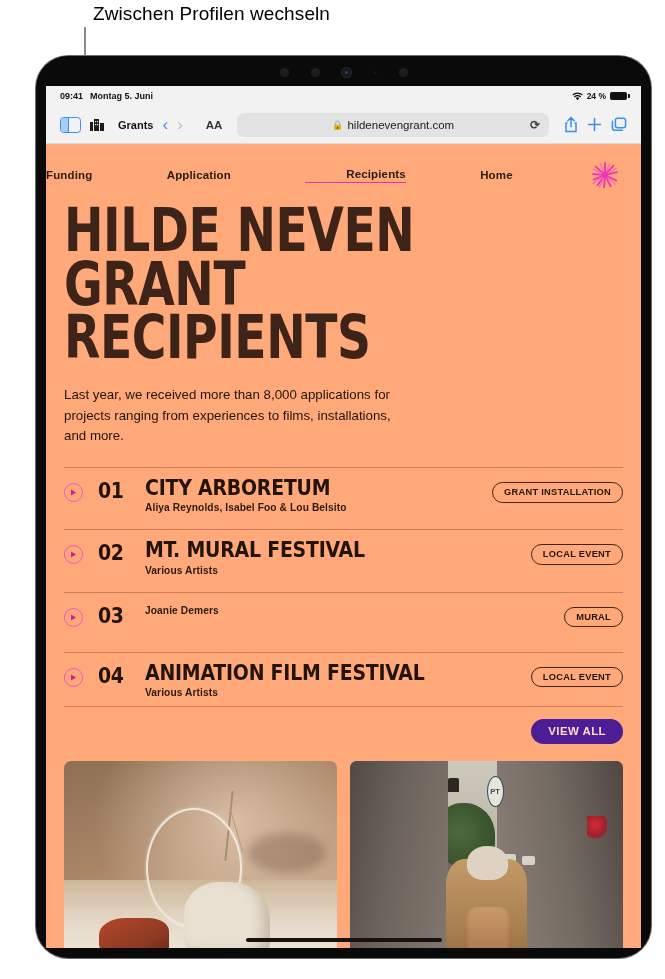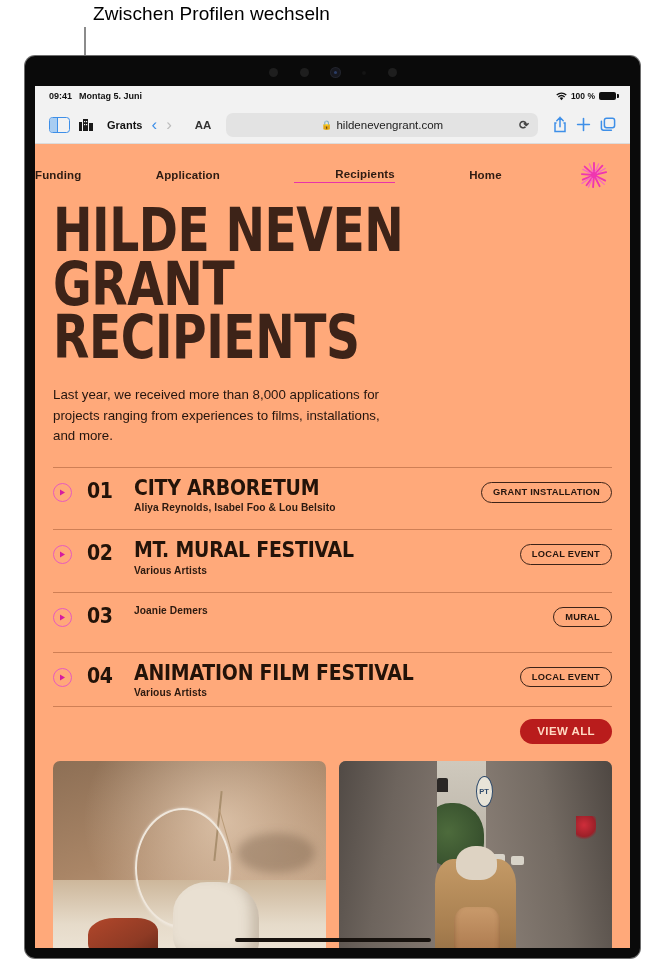--- a/index.html
+++ b/index.html
@@ -17,24 +17,24 @@
     font-size:19px; color:#000; letter-spacing:.1px;
     white-space:nowrap;
   }
   .callout-line{
     position:absolute; left:84px; top:27px;
     width:2px; height:95px; background:#8b8b8b;
   }
 
   
   .device{
-    position:absolute; left:25px; top:56px;
+    position:absolute; left:36px; top:56px;
     width:615px; height:902px;
     background:#0a0a0a;
-    border-radius:10px;
+    border-radius:32px;
     box-shadow:0 0 0 1px #6e6e6e;
     overflow:hidden;
   }
   .bezel-dots{
     position:absolute; top:12px; left:0; width:100%;
     display:flex; justify-content:center; align-items:center; gap:22px;
   }
   .bd{ width:9px; height:9px; border-radius:50%; background:#1e1e1e; }
   .bd.s{ width:4px; height:4px; background:#141414; }
   .bd.cam{ background:#17181f; box-shadow:0 0 0 1px #23252e; position:relative; }
@@ -169,21 +169,21 @@
   }
   .tag{
     flex:none; margin-top:5px; align-self:flex-start;
     border:1.4px solid #3d2318; border-radius:999px;
     padding:4px 11px 4.5px 11px;
     font-size:9.3px; font-weight:bold; color:#24150e; letter-spacing:.25px;
     white-space:nowrap;
   }
   .viewall-wrap{ display:flex; justify-content:flex-end; margin:12px 18px 0 0; }
   .viewall{
-    background:#b91c1c; color:#ffd9c2; border-radius:999px;
+    background:#4c1d95; color:#ffd9c2; border-radius:999px;
     padding:6px 17px 7px 17px;
     font-size:11.5px; font-weight:bold; letter-spacing:.4px;text-align:right;
   }
 
   
   .photos{
     display:flex; gap:13px; margin:17px 18px 0 18px;
   }
   .photo{
     flex:1; height:212px; border-radius:7px; overflow:hidden; position:relative;
@@ -324,21 +324,21 @@
           <span>Montag 5. Juni</span>
         </div>
         <div class="sb-right">
           <span class="wifi-ic">
             <svg width="11" height="9" viewBox="0 0 11 9">
               <path d="M5.5 8.2 3.6 6.1a2.9 2.9 0 0 1 3.8 0z" fill="#111"></path>
               <path d="M1.9 4.4a5.4 5.4 0 0 1 7.2 0l-.9 1a4.1 4.1 0 0 0-5.4 0z" fill="#111"></path>
               <path d="M.3 2.5a7.7 7.7 0 0 1 10.4 0l-.9 1a6.4 6.4 0 0 0-8.6 0z" fill="#111"></path>
             </svg>
           </span>
-          <span>100 %</span>
+          <span>24 %</span>
           <span class="batt"></span>
         </div>
       </div>
 
       <div class="toolbar">
         <div class="sidebar-btn"></div>
 
         <div class="profile-btn">
           <svg class="profile-ic" viewBox="0 0 14 13">
             <rect x="0" y="4" width="3" height="9" fill="#1a1a1a"></rect>

